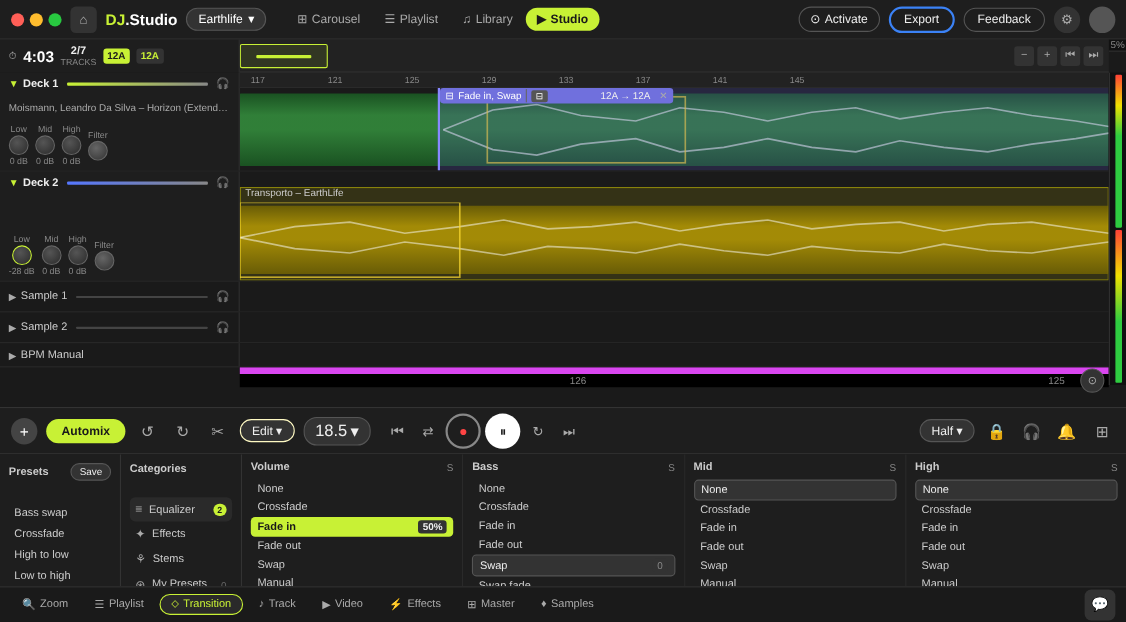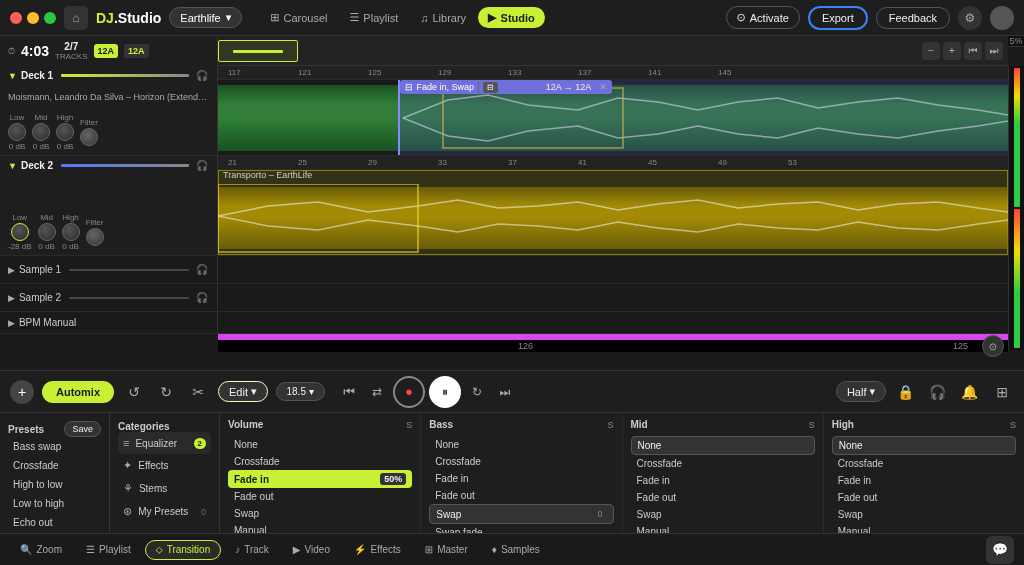--- a/index.html
+++ b/index.html
@@ -277,21 +277,21 @@
       font-size: 11px;
     }
     .bpm-pill {
       background: #333;
       border: 1px solid #555;
       border-radius: 12px;
       padding: 3px 10px;
       color: #eee;
       cursor: pointer;
       display: flex; align-items: center; gap: 3px;
-      font-size: 10px;
+      font-size: 15px;
       justify-content: flex-end;
     }
     .pause-btn {
       width: 32px; height: 32px;
       border-radius: 50%;
       background: #fff;
       display: flex; align-items: center; justify-content: center;
       color: #1a1a1a; font-size: 14px;
       cursor: pointer;
     }
@@ -339,21 +339,21 @@
     .presets-col {
       width: 110px;
       padding: 8px;
       border-right: 1px solid #333;
       flex-shrink: 0;
     }
     .col-header {
       display: flex;
       align-items: center;
       justify-content: space-between;
-      margin-bottom: 0;
+      margin-bottom: 20px;
     }
     .col-title {
       font-size: 10px;
       font-weight: 600;
       color: #ccc;
     }
     .save-btn {
       background: #333;
       border: 1px solid #555;
       border-radius: 8px;
@@ -689,31 +689,20 @@
           <div class="knob-group">
             <span class="knob-label">Filter</span>
             <div class="knob" style="background:radial-gradient(circle at 40% 35%, #666, #333);"></div>
             <span class="knob-value"></span>
           </div>
         </div>
       </div>
 
       <div class="track-content-area" style="background:#1a1a1a;position:relative;overflow:hidden;">
 
-        <div style="height:14px;background:#222;display:flex;align-items:center;position:relative;overflow:hidden;border-bottom:1px solid #2a2a2a;">
-          <span style="color:#888;font-size:8px;position:absolute;left:10px;">21</span>
-          <span style="color:#888;font-size:8px;position:absolute;left:80px;">25</span>
-          <span style="color:#888;font-size:8px;position:absolute;left:150px;">29</span>
-          <span style="color:#888;font-size:8px;position:absolute;left:220px;">33</span>
-          <span style="color:#888;font-size:8px;position:absolute;left:290px;">37</span>
-          <span style="color:#888;font-size:8px;position:absolute;left:360px;">41</span>
-          <span style="color:#888;font-size:8px;position:absolute;left:430px;">45</span>
-          <span style="color:#888;font-size:8px;position:absolute;left:500px;">49</span>
-          <span style="color:#888;font-size:8px;position:absolute;left:570px;">53</span>
-        </div>
 
         <div style="position:absolute;top:14px;left:5px;font-size:9px;color:#ccc;z-index:2;">Transporto – EarthLife</div>
 
         <div style="position:absolute;top:14px;bottom:0;left:0;right:0;background:rgba(200,190,0,0.15);border:1px solid rgba(220,210,0,0.5);"></div>
 
         <div style="position:absolute;top:28px;bottom:0;left:0;right:0;">
           <svg width="100%" height="100%">
             <defs>
               <linearGradient id="waveGrad2" x1="0" y1="0" x2="0" y2="1">
                 <stop offset="0%" stop-color="#7a6a00"></stop>

